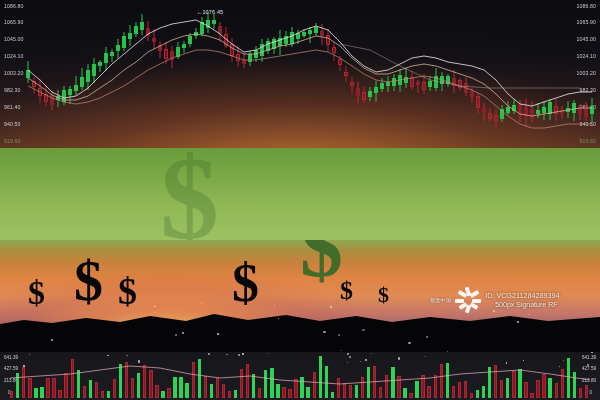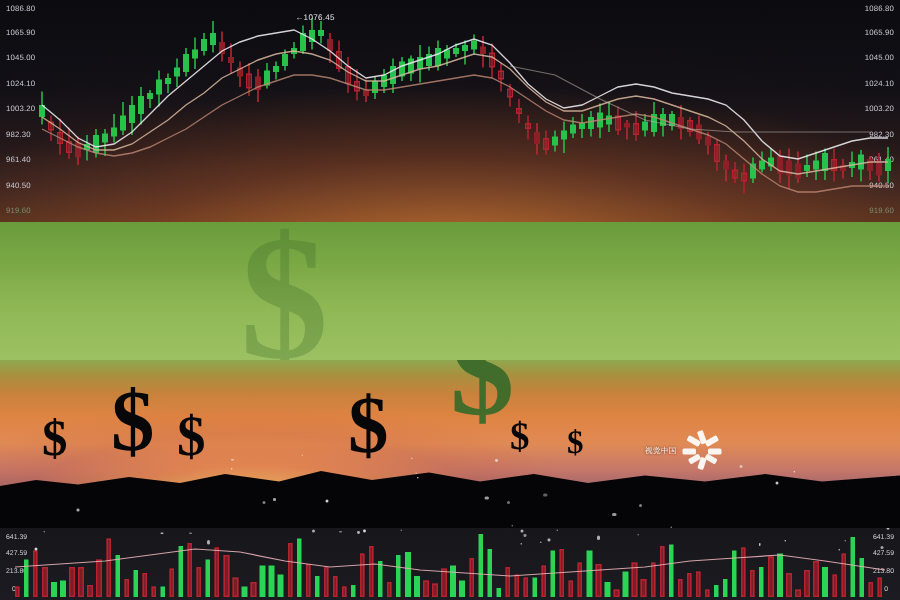--- a/index.html
+++ b/index.html
@@ -555,20 +555,24 @@
     <span id="wm-cn">视觉中国</span>
     <span id="wm-mark">
       <i style="left:11px;top:0px;width:4px;height:9px;transform:rotate(-20deg);"></i>
       <i style="left:3px;top:5px;width:9px;height:4px;transform:rotate(30deg);"></i>
       <i style="left:15px;top:5px;width:9px;height:4px;transform:rotate(-30deg);"></i>
       <i style="left:0px;top:12px;width:9px;height:4px;"></i>
       <i style="left:17px;top:12px;width:9px;height:4px;"></i>
       <i style="left:4px;top:17px;width:8px;height:4px;transform:rotate(-30deg);"></i>
       <i style="left:15px;top:17px;width:8px;height:4px;transform:rotate(30deg);"></i>
       <i style="left:11px;top:18px;width:4px;height:8px;transform:rotate(18deg);"></i>
+    </span>
+    <span id="wm-text">
+      <div class="t1">ID: VCG211284289394</div>
+      <div class="t2">500px Signature RF</div>
     </span>
   </div>
 
   <div id="vol-chart">
     <div class="vaxis" style="left:4px;top:3px">641.39</div>
     <div class="vaxis" style="left:4px;top:14px">427.59</div>
     <div class="vaxis" style="left:4px;top:26px">213.80</div>
     <div class="vaxis" style="left:8px;top:38px">0</div>
 
     <div class="vaxis" style="right:4px;top:3px">641.39</div>

